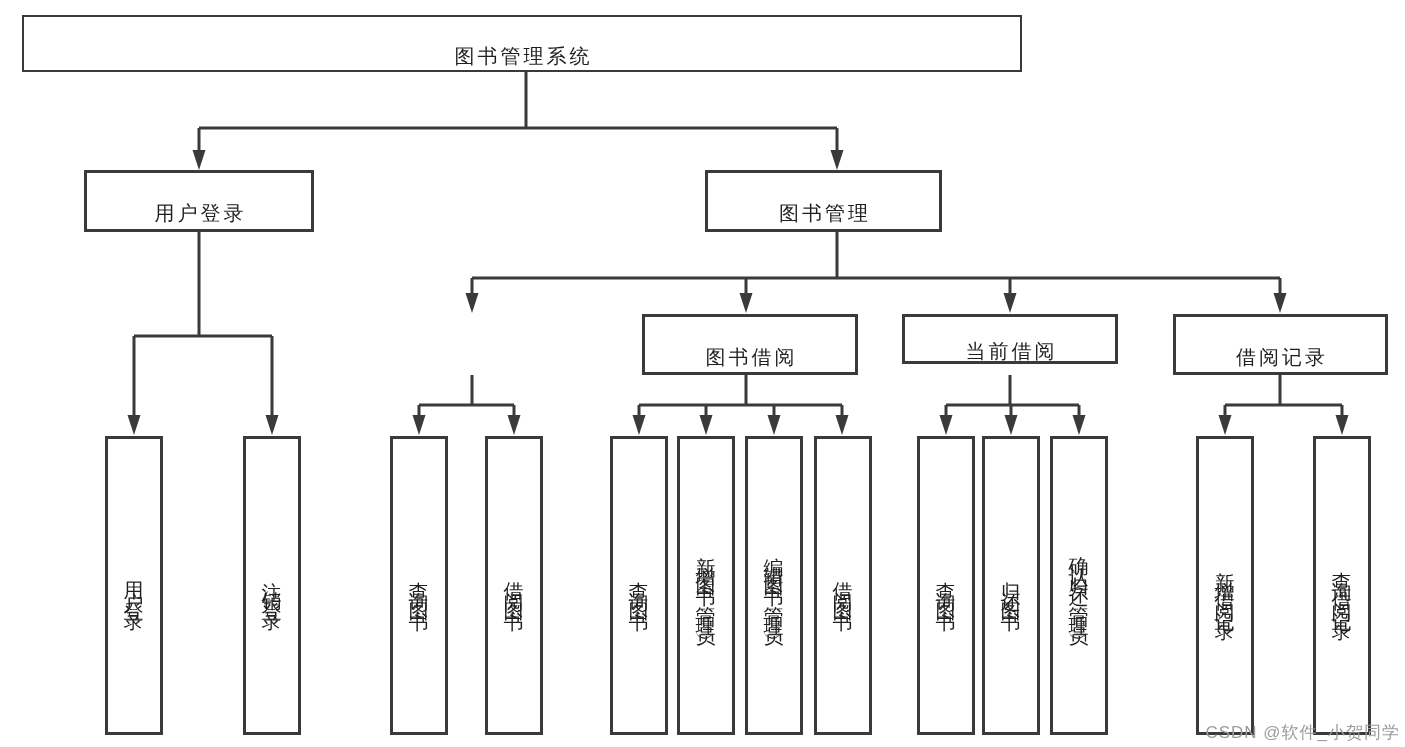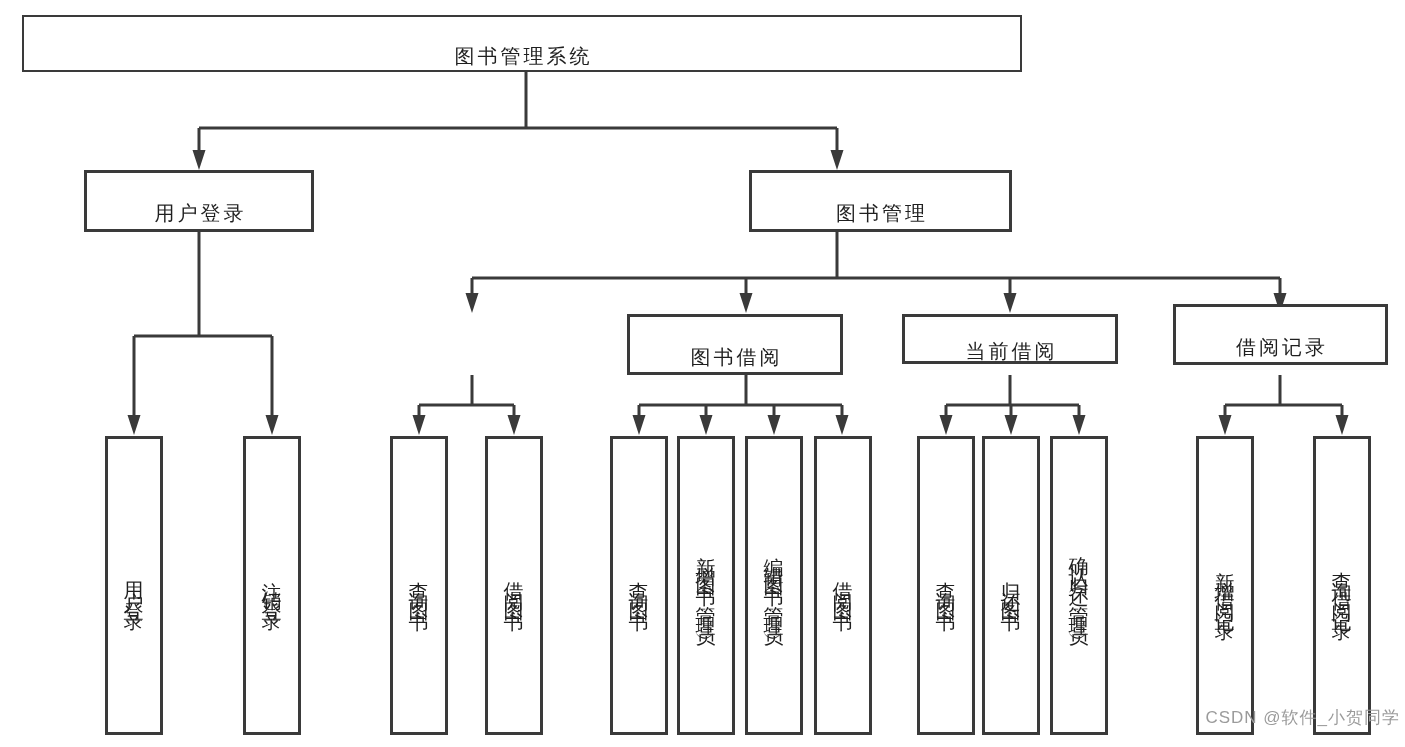--- a/index.html
+++ b/index.html
@@ -17,35 +17,35 @@
   .hnode span{font-size:20px;letter-spacing:3px;text-indent:3px;white-space:nowrap;margin-top:25px;}
   .root{border-width:2px;}
   .vnode span{
     writing-mode:vertical-rl;text-orientation:mixed;
     font-size:20px;letter-spacing:10px;line-height:1;white-space:nowrap;
   }
   
   .n-root{left:22px;top:15px;width:1000px;height:57px;}
   
   .n-l1-0{left:84px;top:170px;width:230px;height:62px;}
-  .n-l1-1{left:749px;top:170px;width:263px;height:62px;}
+  .n-l1-1{left:705px;top:170px;width:237px;height:62px;}
   
   .n-l2-0{left:364px;top:314px;width:216px;height:61px;}
-  .n-l2-1{left:627px;top:314px;width:216px;height:61px;}
+  .n-l2-1{left:642px;top:314px;width:216px;height:61px;}
   .n-l2-2{left:902px;top:314px;width:216px;height:50px;}
-  .n-l2-3{left:1173px;top:304px;width:215px;height:61px;}
+  .n-l2-3{left:1173px;top:314px;width:215px;height:61px;}
   
   .leaf{top:436px;width:58px;height:299px;}
   .n-lf-0{left:105px;}  .n-lf-1{left:243px;}
   .n-lf-2{left:390px;}  .n-lf-3{left:485px;}
   .n-lf-4{left:610px;}  .n-lf-5{left:677px;}  .n-lf-6{left:745px;}  .n-lf-7{left:814px;}
   .n-lf-8{left:917px;}  .n-lf-9{left:982px;}  .n-lf-10{left:1050px;}
   .n-lf-11{left:1196px;} .n-lf-12{left:1313px;}
   .watermark{
-    position:absolute;right:5px;bottom:18px;z-index:3;
+    position:absolute;right:5px;bottom:3px;z-index:3;
     font-size:17px;color:#9b9b9b;letter-spacing:1px;white-space:nowrap;
   }
 </style>
 </head>
 <body>
 
 <div class="stage">
 
   <svg class="connectors" width="1405" height="747" viewBox="0 0 1405 747">
     <g stroke="#3a3a3a" stroke-width="3" fill="none">

